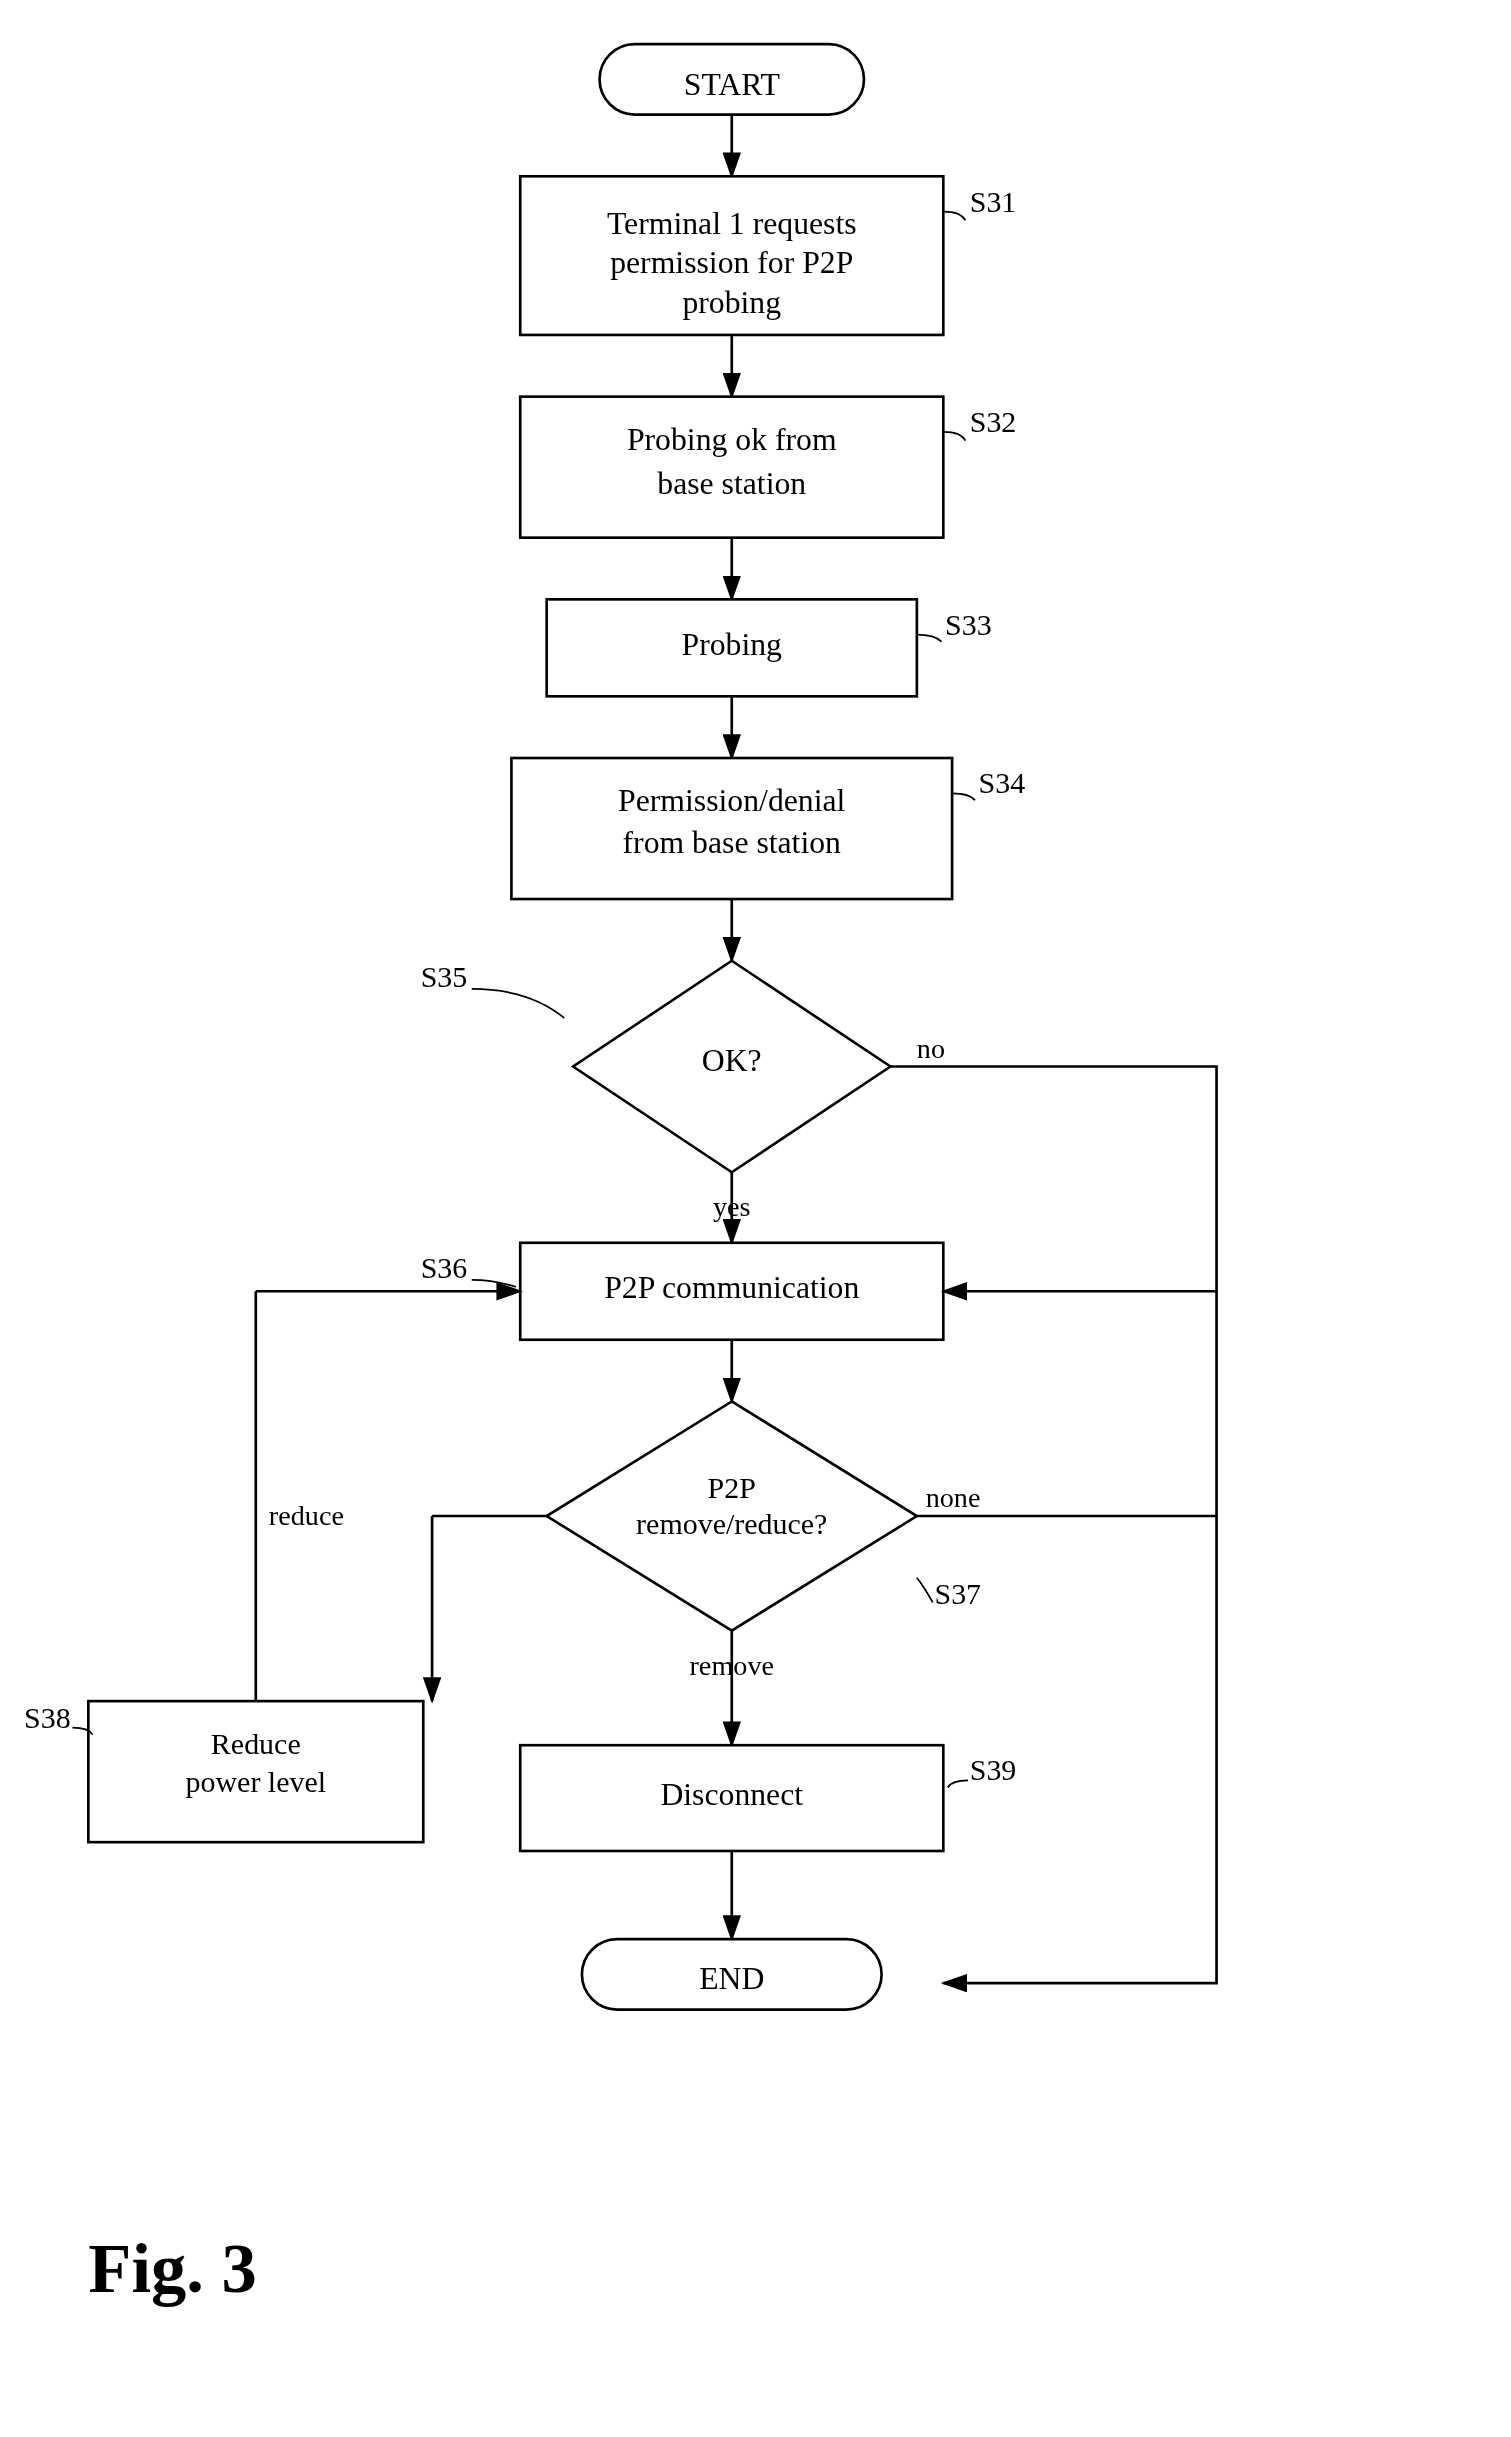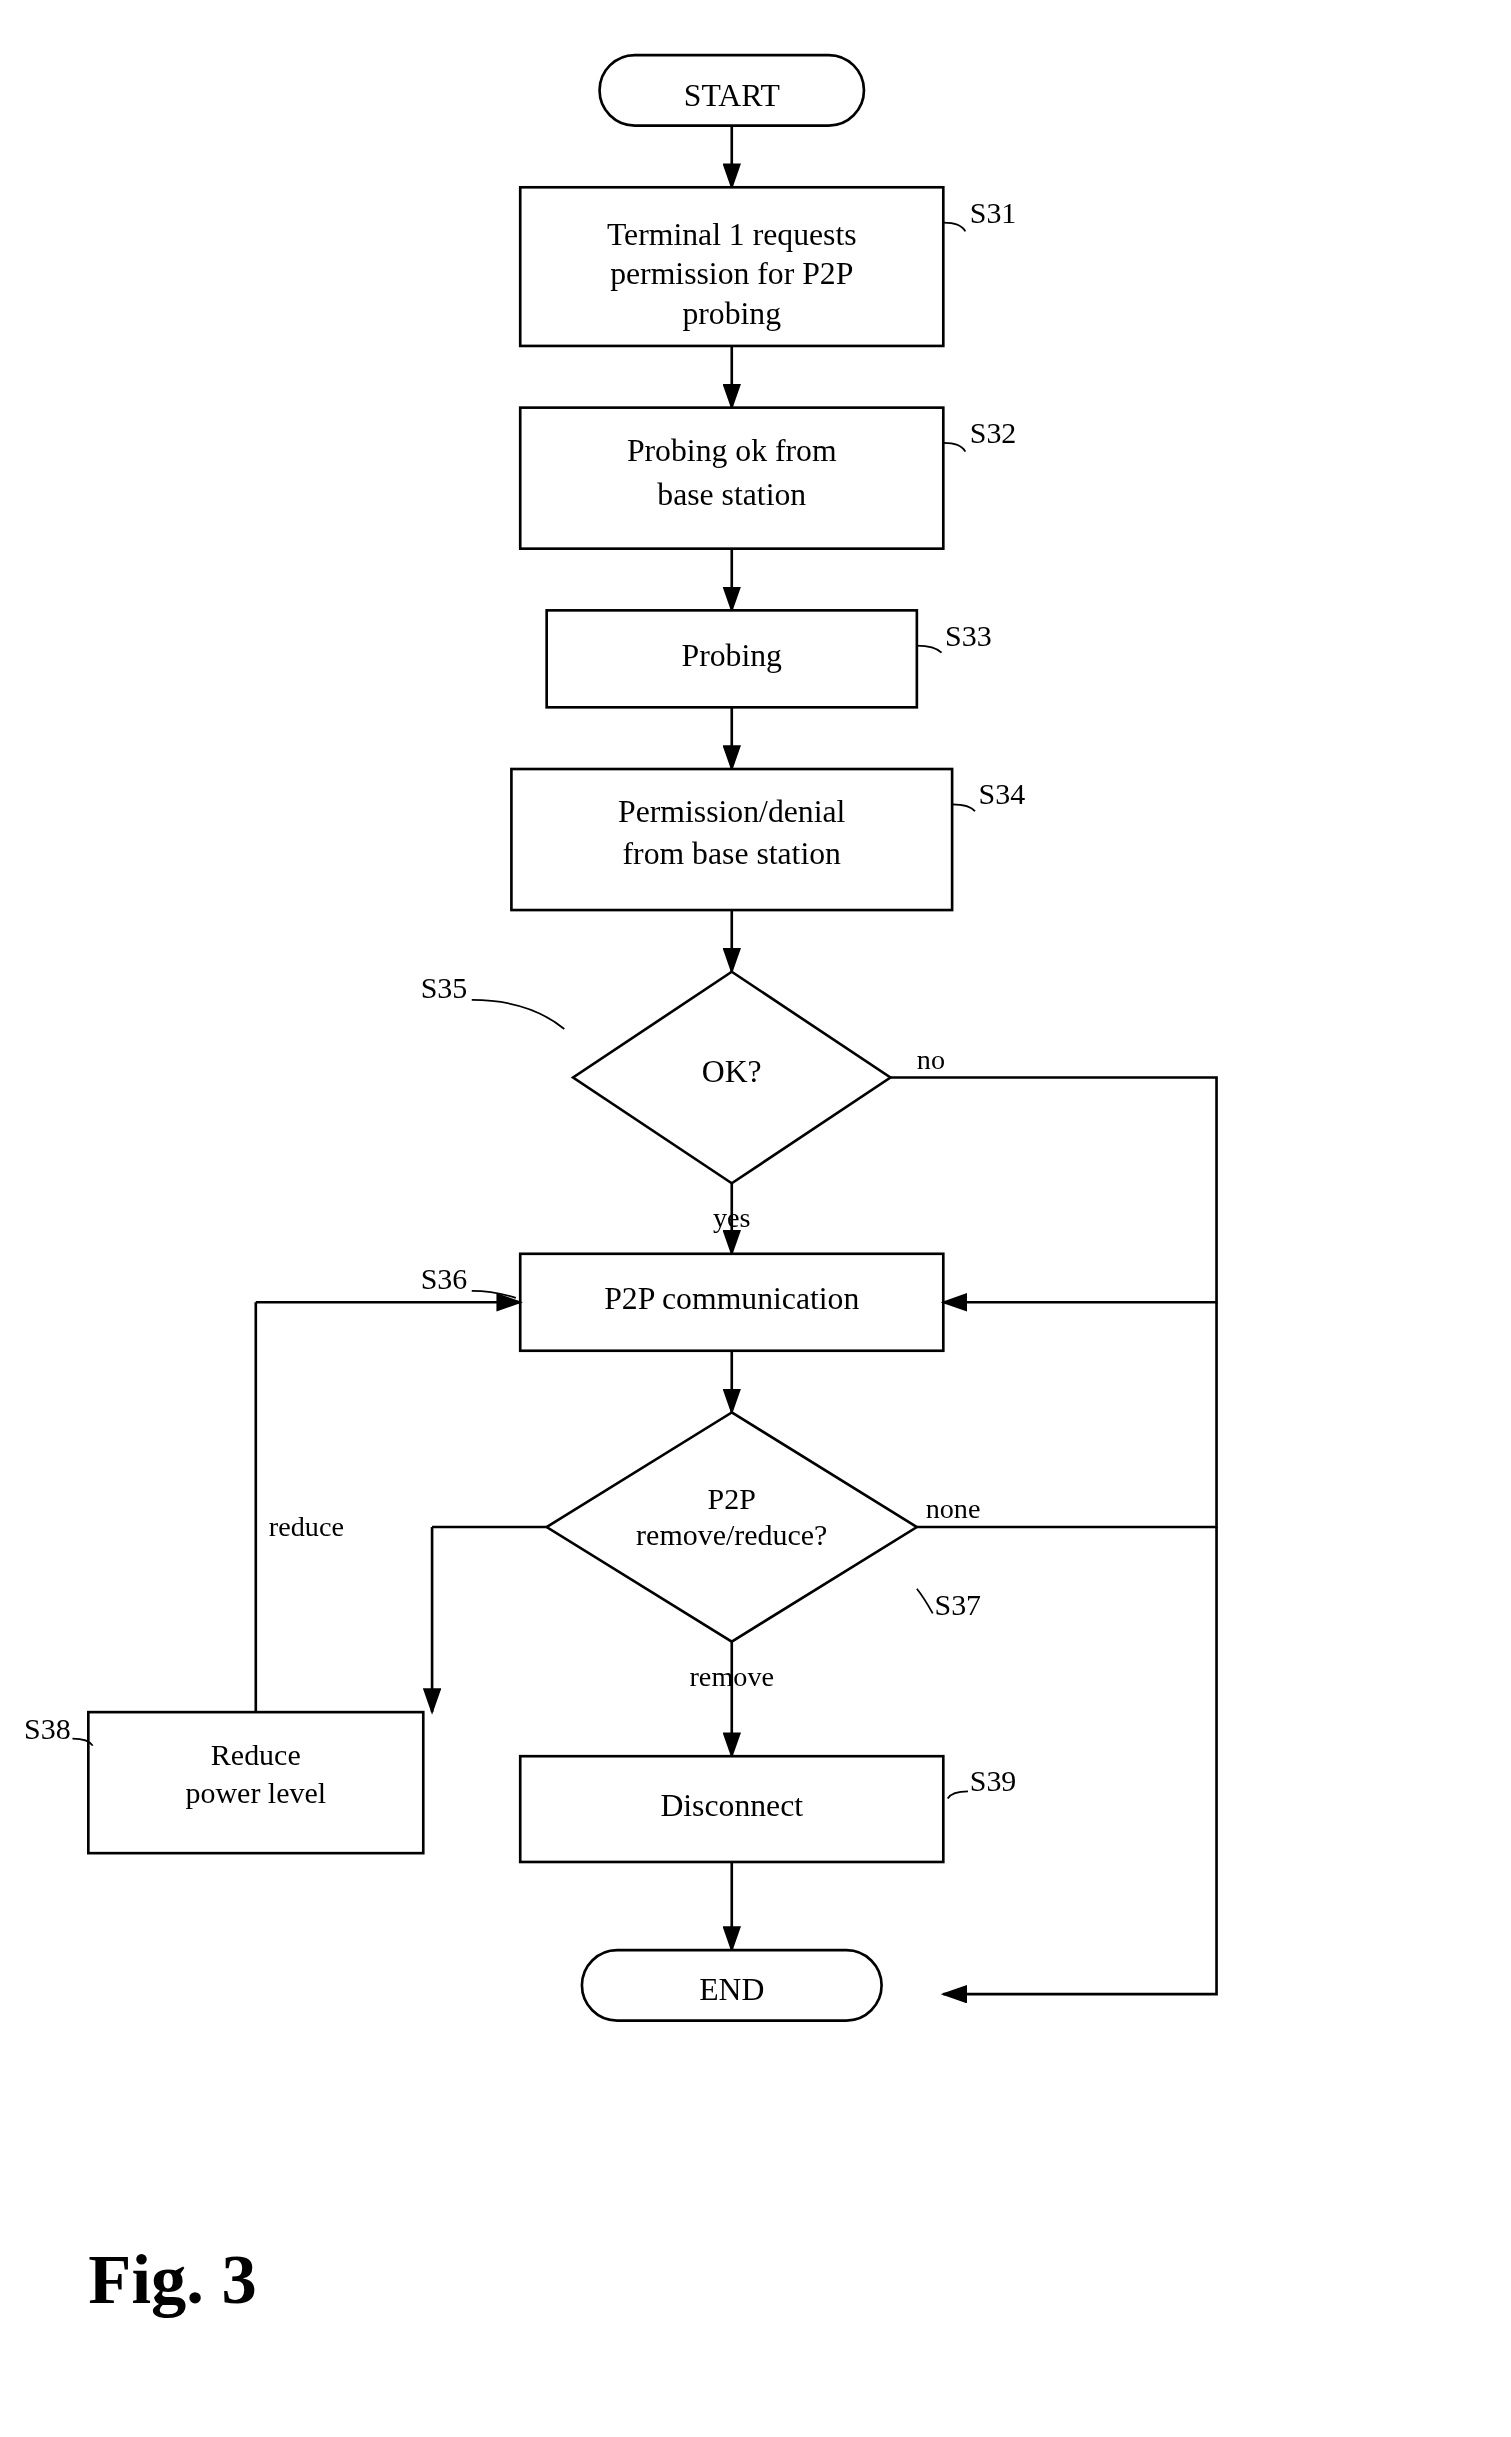--- a/index.html
+++ b/index.html
@@ -7,21 +7,21 @@
       background: #fff;
       font-family: 'Times New Roman', Times, serif;
       width: 1512px;
       height: 2438px;
       position: relative;
       overflow: hidden;
     }
 
     .diagram-container {
       position: absolute;
-      top: 11px;
+      top: 0;
       left: 0;
       width: 1512px;
       height: 1726px;
     }
 
     svg {
       width: 1512px;
       height: 2438px;
     }
   </style>

